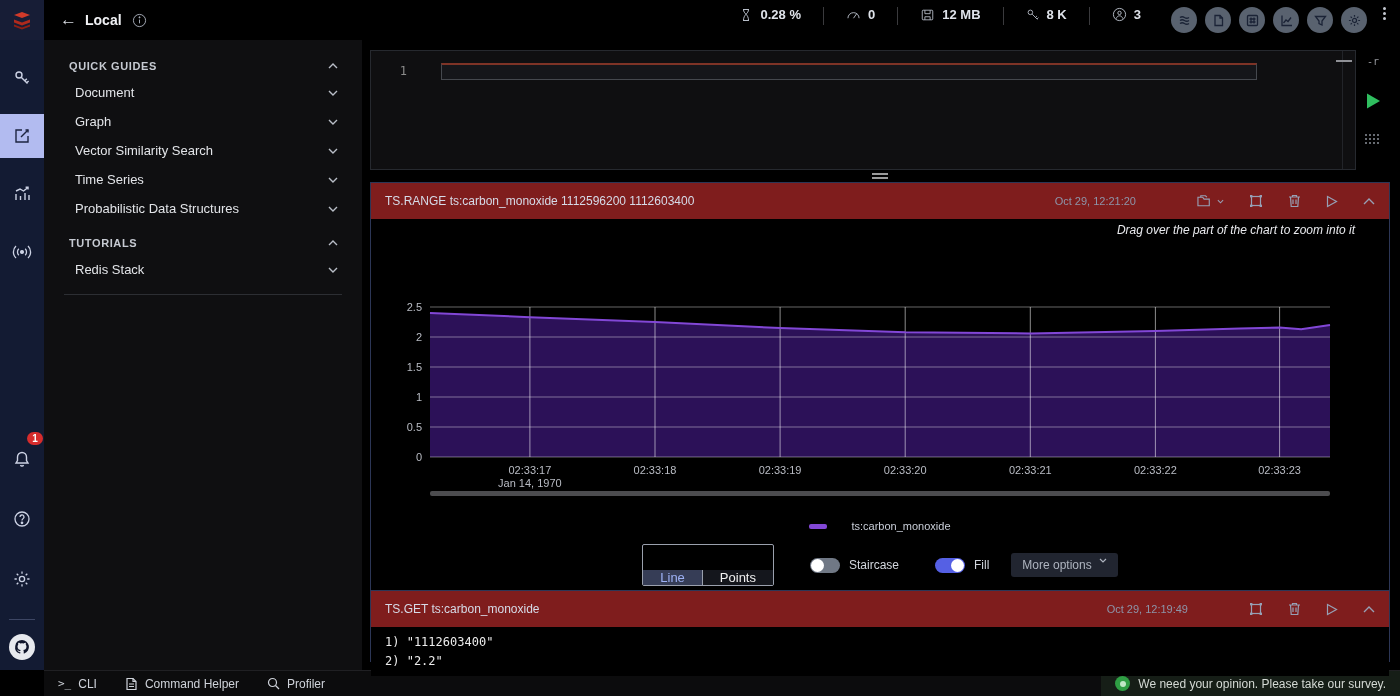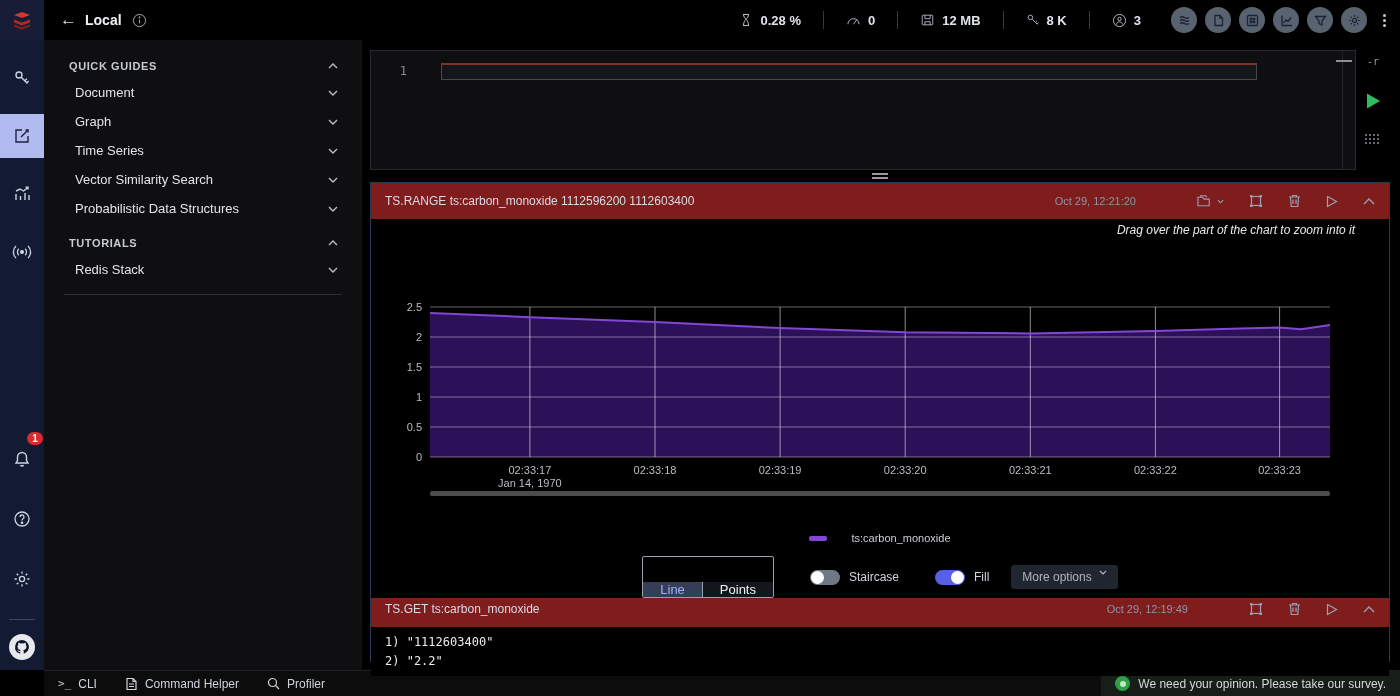--- a/index.html
+++ b/index.html
@@ -6,21 +6,21 @@
   html,body { width:1400px; height:696px; background:#000; overflow:hidden;
     font-family:"Liberation Sans", sans-serif; color:#e4e6ea; }
   .app { display:flex; flex-direction:column; height:696px; }
 
   
   .topbar { height:40px; background:#000; display:flex; align-items:center; flex:0 0 40px; }
   .logo { width:44px; height:40px; background:#171d36; display:flex; align-items:center; justify-content:center; cursor:pointer; }
   .back-btn { background:none; border:none; color:#d8dbe2; font-size:17px; margin-left:16px; cursor:pointer; }
   .dbname { font-weight:bold; font-size:14px; margin-left:8px; color:#f0f1f4; }
   .info-ic { margin-left:10px; color:#aab0bc; display:inline-flex; }
-  .tb-right { margin-left:auto; display:flex; align-items:center; }
+  .tb-right { margin-left:auto; display:flex; align-items:flex-start; }
   .stat { display:flex; align-items:center; gap:7px; font-size:13px; font-weight:600; color:#dfe3ea; }
   .stat svg { color:#b9bfca; }
   .sep { width:1px; height:18px; background:#3a3a3d; margin:0 22px; }
   .modules { display:flex; align-items:center; margin-left:30px; gap:8px; }
   .mod { width:26px; height:26px; border-radius:50%; background:#59626f; display:flex; align-items:center; justify-content:center; color:#1b2336; cursor:pointer; border:none; }
   .kebab { margin:0 14px 0 16px; color:#c4c8d0; background:none; border:none; cursor:pointer; display:flex; flex-direction:column; gap:2px; }
   .kebab i { width:3px; height:3px; border-radius:50%; background:#c4c8d0; display:block; }
 
   
   .shell { flex:1; display:flex; min-height:0; }
@@ -65,21 +65,21 @@
   .card.get { height:71px; flex:0 0 71px; border-top:none; }
   .c-head { height:30px; flex:0 0 30px; background:#7f1d1d; display:flex; align-items:center; padding:18px 14px; }
   .cmd { font-size:12px; color:#d6dbe8; flex:1; white-space:nowrap; overflow:hidden; }
   .tstamp { font-size:11px; color:#8d95a9; margin-right:36px; }
   .hbtn { background:none; border:none; color:#97a0b5; margin-left:25px; cursor:pointer; display:inline-flex; align-items:center; padding:0; }
   .c-body { background:#000; flex:1; position:relative; }
   .hint { text-align:right; padding:4px 34px 0 0; color:#e9eaee; font-size:12px; font-style:italic; }
   .chart-svg { display:block; width:100%; }
   .tick { fill:#b9bcc4; font-size:11px; font-family:"Liberation Sans", sans-serif; }
   .hscroll { margin:2px 0 0 59px; width:900px; height:5px; background:#4c4c4f; border-radius:2px; cursor:pointer; }
-  .legend { display:flex; align-items:center; justify-content:center; gap:24px; margin-top:36px; cursor:pointer; }
+  .legend { display:flex; align-items:center; justify-content:center; gap:24px; margin-top:24px; cursor:pointer; }
   .legend .sw { width:18px; height:5px; border-radius:2px; }
   .legend .lbl { font-size:11px; color:#c9ced8; }
   .controls { display:flex; align-items:center; justify-content:center; margin-top:12px; }
   .btn-group { display:flex; border:1px solid #9aa0ad; border-radius:2px; overflow:hidden; }
   .bg-btn { font-size:13px; font-family:inherit; padding:0 17px; border:none; cursor:pointer;margin-top:25px; }
   .bg-btn.sel { background:#363d56; color:#9db1f5; border-right:1px solid #9aa0ad; }
   .bg-btn.unsel { background:#14161c; color:#f0f0f0; }
   .tgl-wrap { display:flex; align-items:center; gap:9px; margin-left:36px; }
   .tgl { width:30px; height:15px; border-radius:8px; position:relative; cursor:pointer; border:none; display:inline-block; }
   .tgl.off { background:#707885; }
@@ -288,29 +288,29 @@
       </div>
       <div class="g-item">
         <span>Graph</span>
         <span class="chev">
           <svg width="10" height="6" viewBox="0 0 10 6" fill="none" stroke="currentColor" stroke-width="1.4">
               <path d="M1 1l4 4 4-4"></path>
             </svg>
         </span>
       </div>
       <div class="g-item">
+        <span>Vector Similarity Search</span>
+        <span class="chev">
+          <svg width="10" height="6" viewBox="0 0 10 6" fill="none" stroke="currentColor" stroke-width="1.4">
+              <path d="M1 1l4 4 4-4"></path>
+            </svg>
+        </span>
+      </div>
+      <div class="g-item">
         <span>Time Series</span>
-        <span class="chev">
-          <svg width="10" height="6" viewBox="0 0 10 6" fill="none" stroke="currentColor" stroke-width="1.4">
-              <path d="M1 1l4 4 4-4"></path>
-            </svg>
-        </span>
-      </div>
-      <div class="g-item">
-        <span>Vector Similarity Search</span>
         <span class="chev">
           <svg width="10" height="6" viewBox="0 0 10 6" fill="none" stroke="currentColor" stroke-width="1.4">
               <path d="M1 1l4 4 4-4"></path>
             </svg>
         </span>
       </div>
       <div class="g-item">
         <span>Probabilistic Data Structures</span>
         <span class="chev">
           <svg width="10" height="6" viewBox="0 0 10 6" fill="none" stroke="currentColor" stroke-width="1.4">

